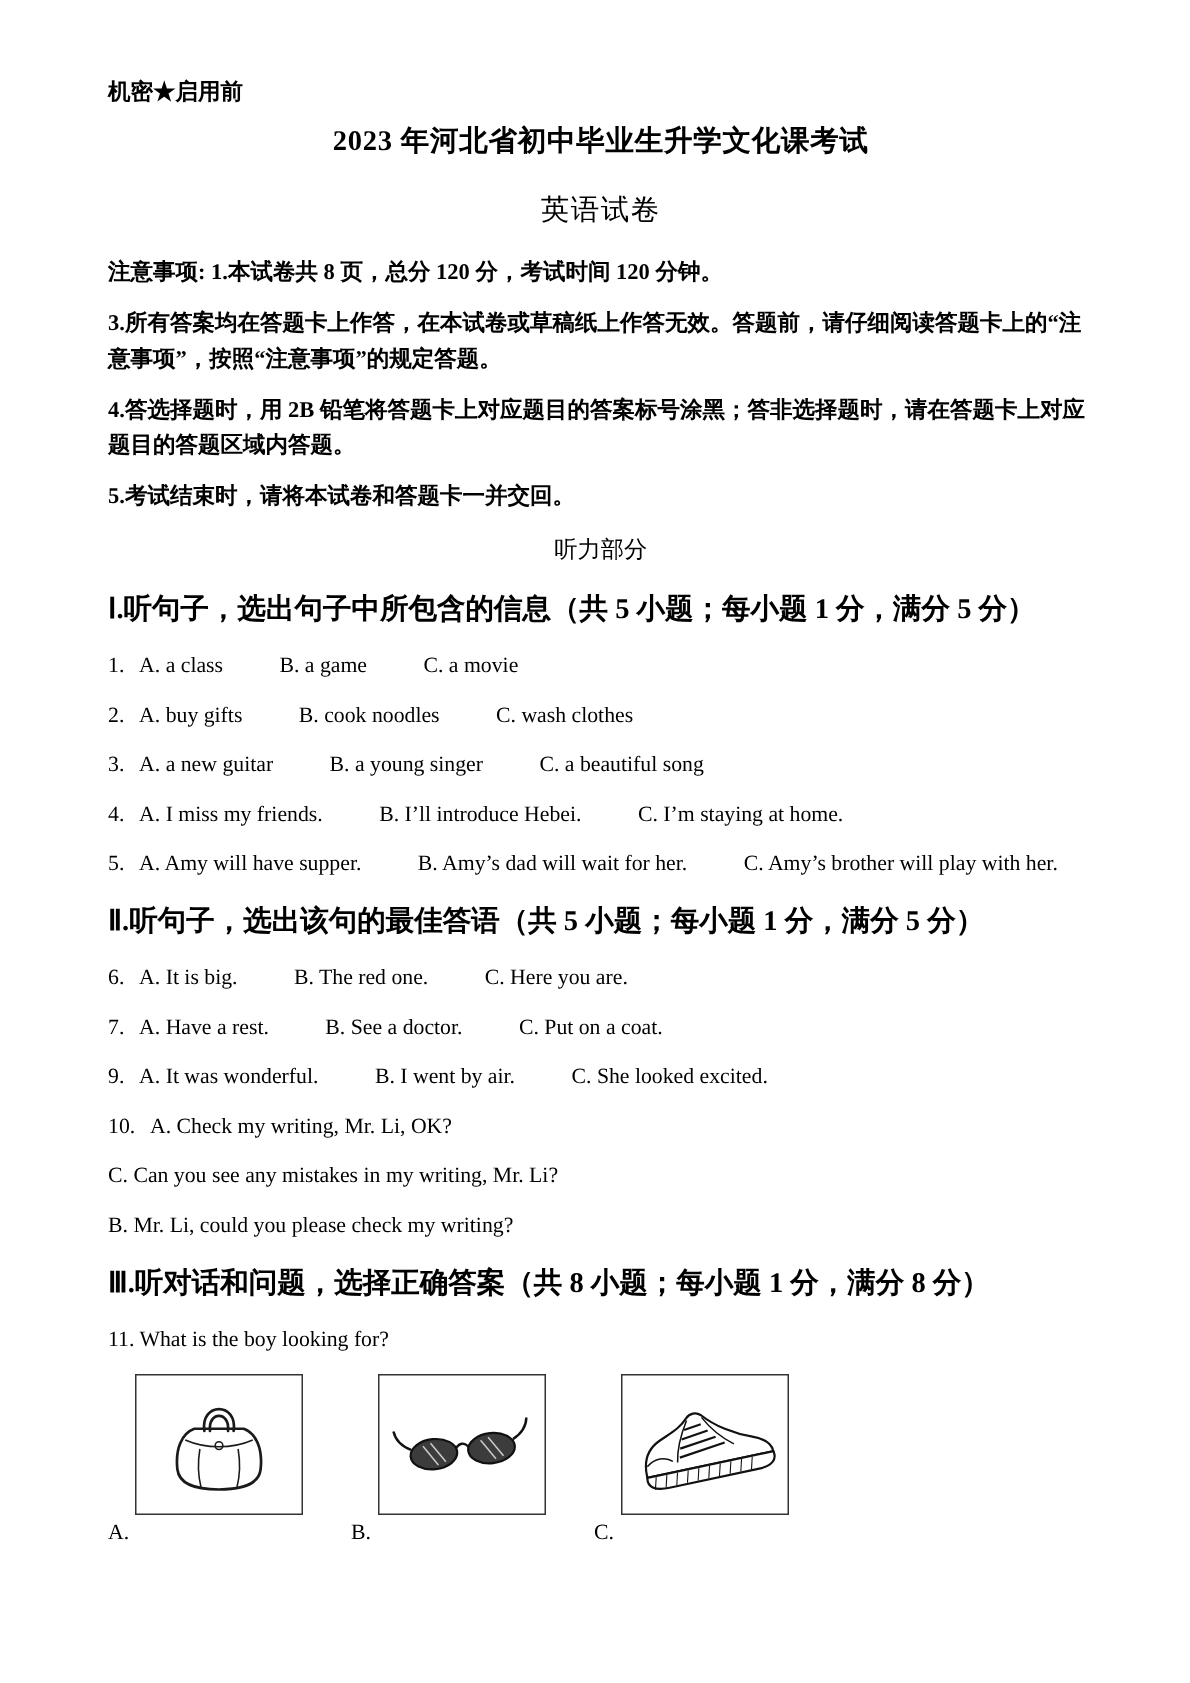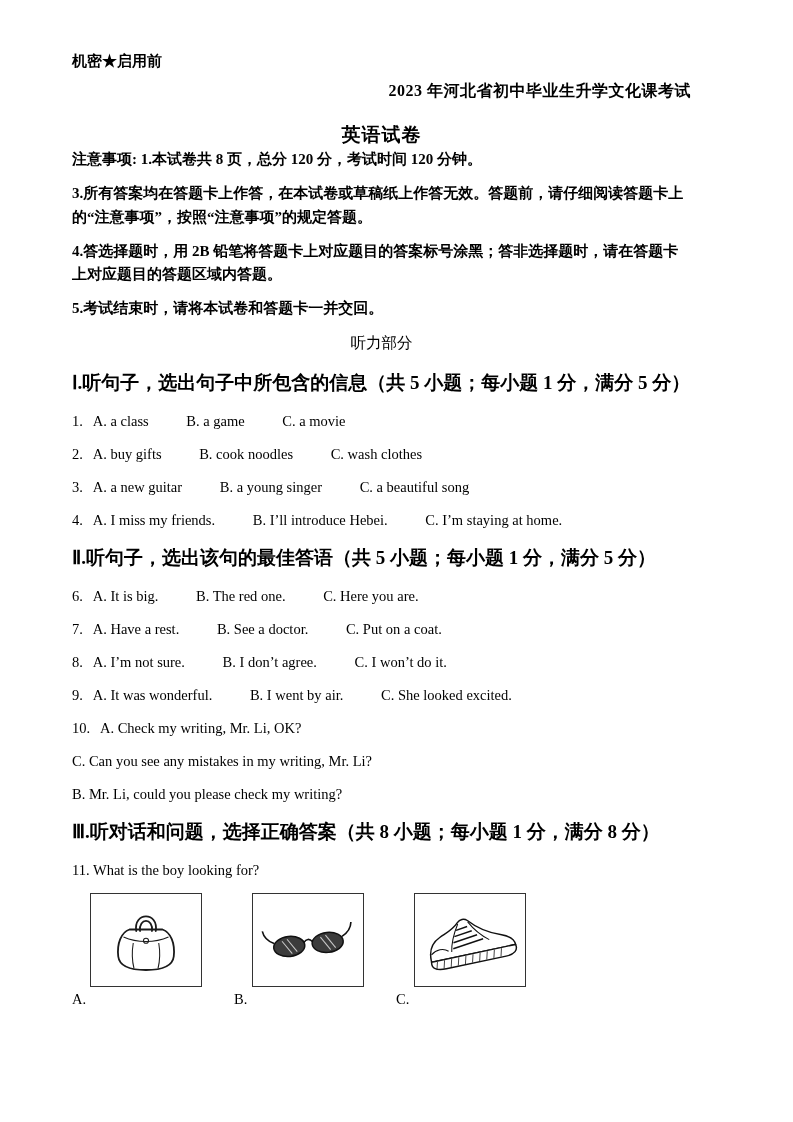--- a/index.html
+++ b/index.html
@@ -4,38 +4,39 @@
 <style>
   * { margin: 0; padding: 0; box-sizing: border-box; }
   html, body { background: #ffffff; }
   body {
     width: 793px;
     height: 1122px;
     font-family: "Liberation Serif", serif;
     color: #000;
     overflow: hidden;
   }
-  .page { padding: 52px 102px 0 72px; }
+  .page { padding: 52px 64px 0 72px; }
 
   .classified {
     font-size: 15px;
     font-weight: bold;
     margin-bottom: 10px;
   }
   .title {
-    text-align: right;
-    font-size: 16px;
+    text-align: center;
+    font-size: 19px;
     font-weight: bold;
     margin: 8px 0 20px 0;
     letter-spacing: 0.5px;
   }
   .subtitle {
     text-align: center;
     font-size: 19px;
-    font-weight: bold;
+    font-weight: normal;
+    margin-bottom: 18px;
     letter-spacing: 1px;
   }
   .notice {
     font-size: 15px;
     font-weight: bold;
     line-height: 1.55;
     margin-bottom: 11px;
   }
   .part-title {
     text-align: center;
@@ -125,40 +126,40 @@
     <span class="opt">A. a new guitar</span>
     <span class="opt">B. a young singer</span>
     <span class="opt">C. a beautiful song</span>
   </div>
   <div class="q-line">
     <span class="qnum">4.</span>
     <span class="opt">A. I miss my friends.</span>
     <span class="opt">B. I’ll introduce Hebei.</span>
     <span class="opt">C. I’m staying at home.</span>
   </div>
+  <div class="q-line">
+    <span class="qnum">5.</span>
+    <span class="opt">A. Amy will have supper.</span>
+    <span class="opt">B. Amy’s dad will wait for her.</span>
+    <span class="opt">C. Amy’s brother will play with her.</span>
+  </div>
 
   <div class="sec-header">Ⅱ.听句子，选出该句的最佳答语（共 5 小题；每小题 1 分，满分 5 分）</div>
 
   <div class="q-line">
     <span class="qnum">6.</span>
     <span class="opt">A. It is big.</span>
     <span class="opt">B. The red one.</span>
     <span class="opt">C. Here you are.</span>
   </div>
   <div class="q-line">
     <span class="qnum">7.</span>
     <span class="opt">A. Have a rest.</span>
     <span class="opt">B. See a doctor.</span>
     <span class="opt">C. Put on a coat.</span>
-  </div>
-  <div class="q-line">
-    <span class="qnum">8.</span>
-    <span class="opt">A. I’m not sure.</span>
-    <span class="opt">B. I don’t agree.</span>
-    <span class="opt">C. I won’t do it.</span>
   </div>
   <div class="q-line">
     <span class="qnum">9.</span>
     <span class="opt">A. It was wonderful.</span>
     <span class="opt">B. I went by air.</span>
     <span class="opt">C. She looked excited.</span>
   </div>
 
   <div class="q-line">
     <span class="qnum">10.</span>

